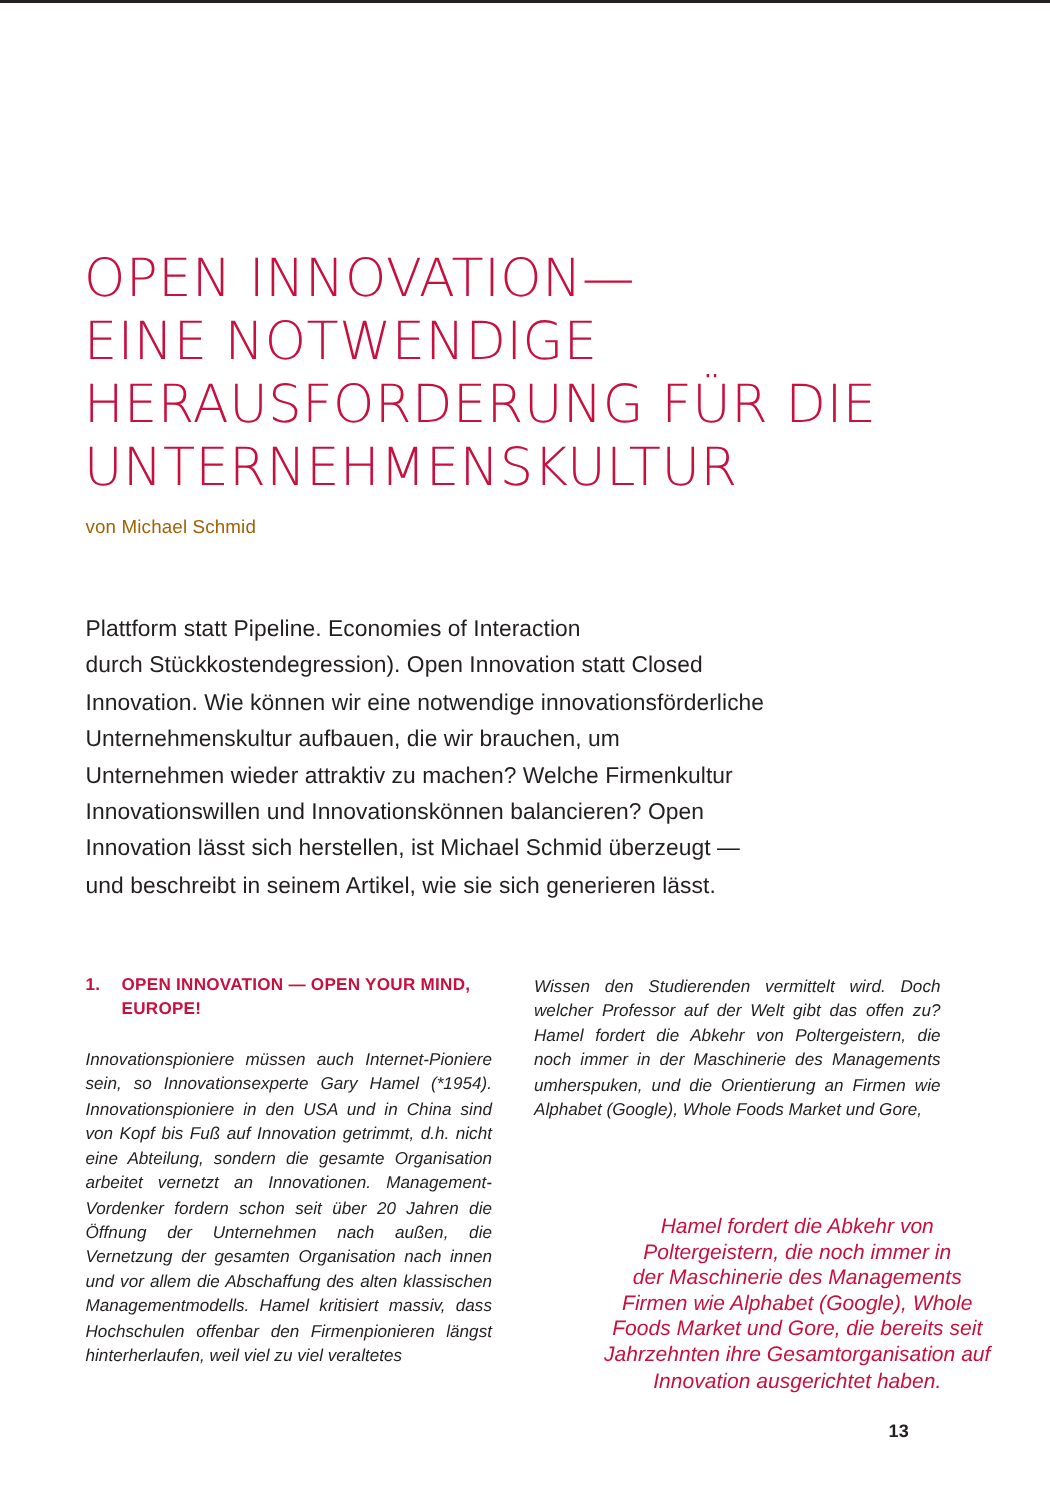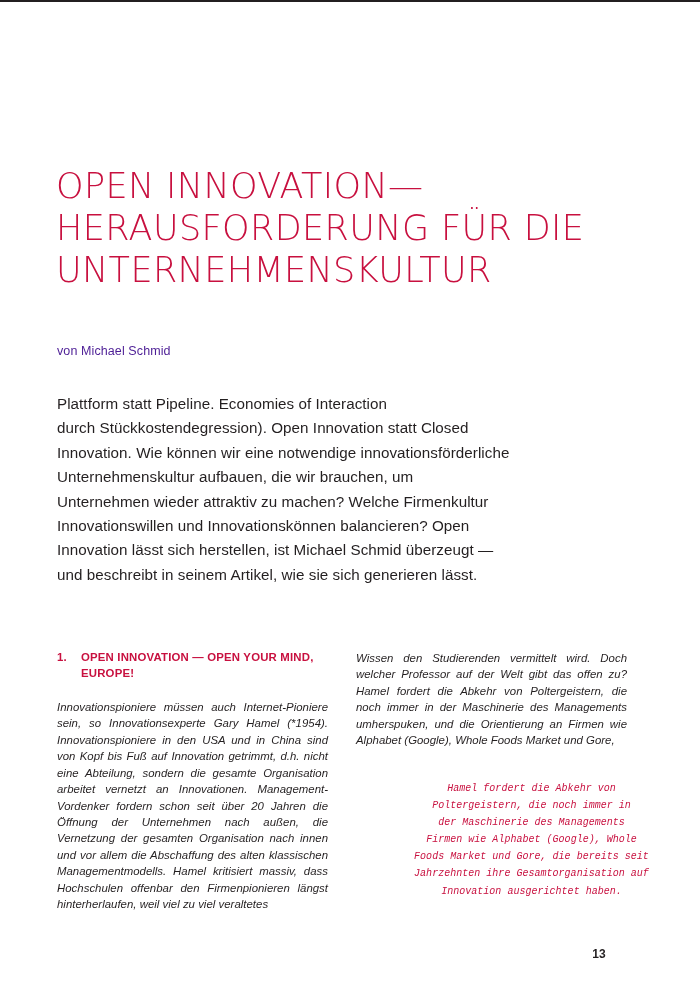--- a/index.html
+++ b/index.html
@@ -46,29 +46,29 @@
   }
   #article-title .tline { display: block; white-space: nowrap; }
 
   
   #byline {
     position: absolute;
     left: 57px;
     top: 343px;
     font-size: 12.5px;
     line-height: 16px;
-    color: #4c1d95;
+    color: #a16207;
     letter-spacing: 0.1px;
   }
 
   
   #lead {
     position: absolute;
     left: 57px;
-    top: 392px;
+    top: 408px;
     width: 480px;
     font-size: 15.2px;
     line-height: 24.4px;
     color: #231f20;
     letter-spacing: 0.05px;
   }
   #lead .lline { display: block; white-space: nowrap; }
 
   
   #columns {
@@ -112,30 +112,29 @@
     hyphens: manual;
     font-style: italic;
   }
 
   #col-right .body-par { margin-top: 1px; }
 
   
   #pullquote {
     position: absolute;
     left: 299px;
-    top: 121px;
+    top: 146px;
     width: 271px;
-    font-size: 10px;
+    font-size: 14px;
     line-height: 17.1px;
     font-style: italic;
     font-weight: normal;
     color: #C8103F;
     text-align: center;
     letter-spacing: 0.02px;
-    font-family: Liberation Mono, monospace;
   }
   #pullquote .qline { display: block; white-space: nowrap; }
 
   
   #folio {
     position: absolute;
     right: 46px;
     top: 947px;
     font-size: 12px;
     font-weight: bold;
@@ -145,20 +144,21 @@
 </style>
 </head>
 <body>
 
 <div id="top-rule"></div>
 
 <div id="page">
 
   <h1 id="article-title">
     <span class="tline">OPEN INNOVATION—</span>
+    <span class="tline">EINE NOTWENDIGE</span>
     <span class="tline">HERAUSFORDERUNG FÜR DIE</span>
     <span class="tline">UNTERNEHMENSKULTUR</span>
   </h1>
 
   <div id="byline">von Michael Schmid</div>
 
   <div id="lead">
     <span class="lline">Plattform statt Pipeline. Economies of Interaction</span>
     <span class="lline">durch Stückkostendegression). Open Innovation statt Closed</span>
     <span class="lline">Innovation. Wie können wir eine notwendige innovationsförderliche</span>

